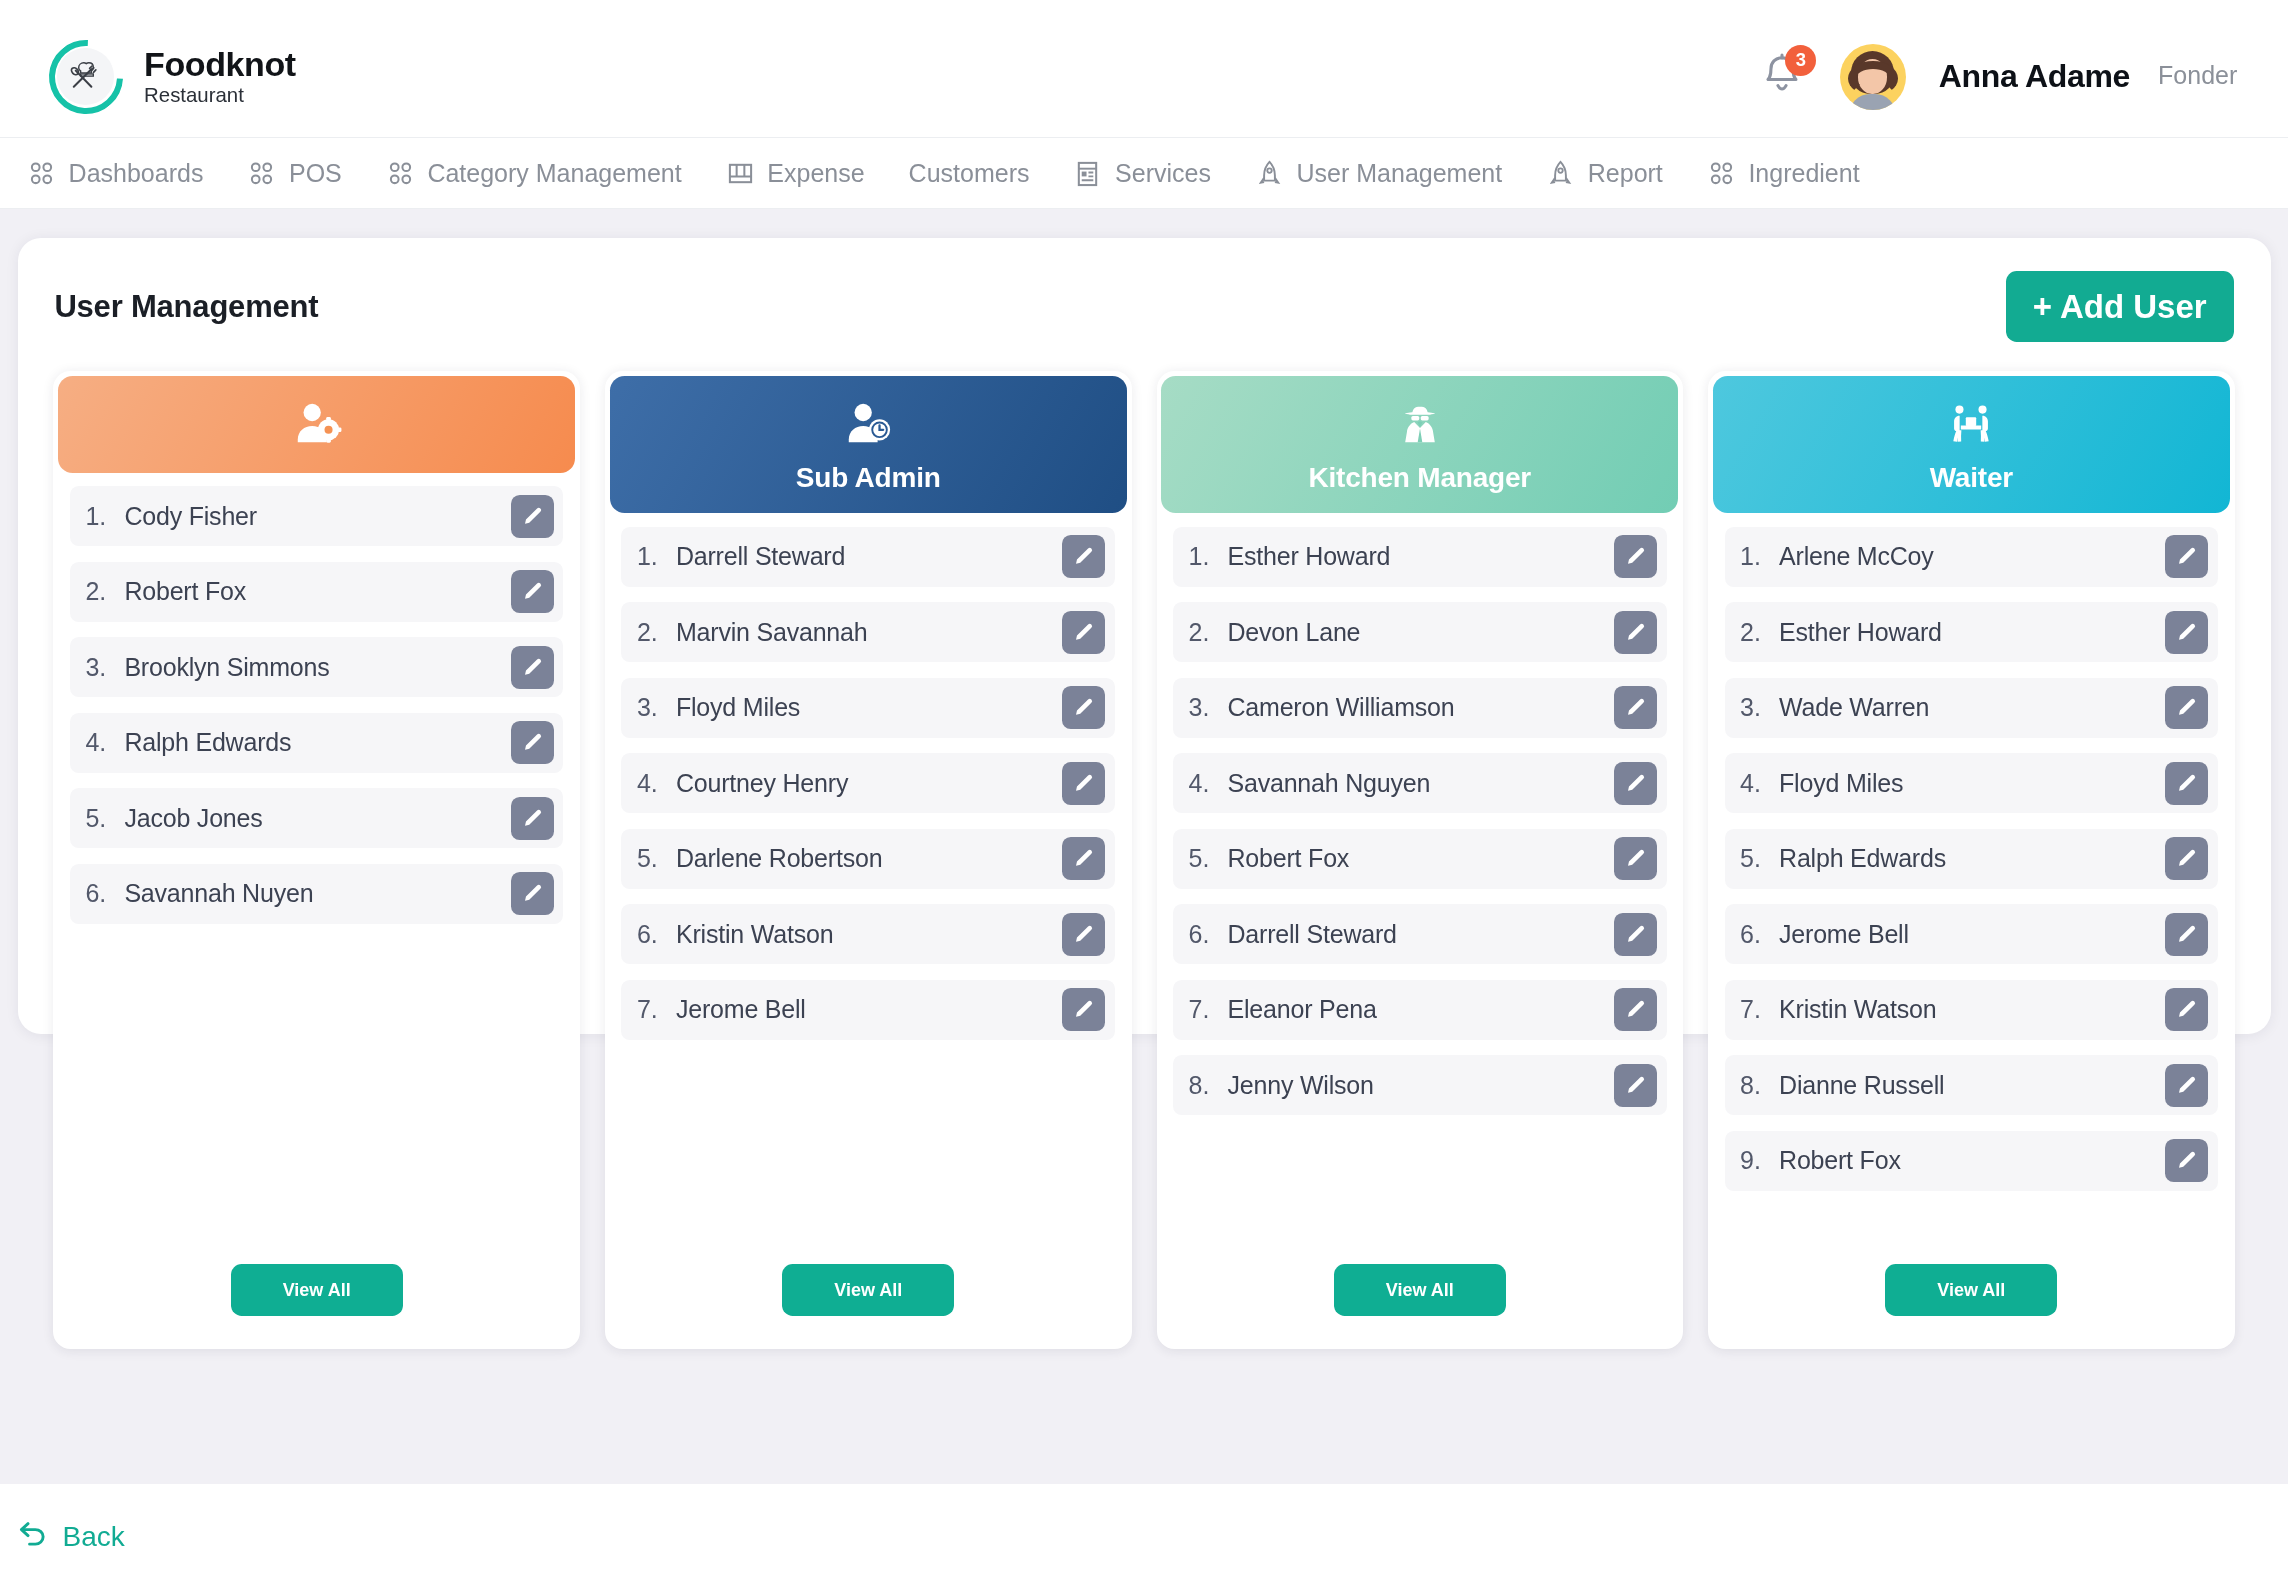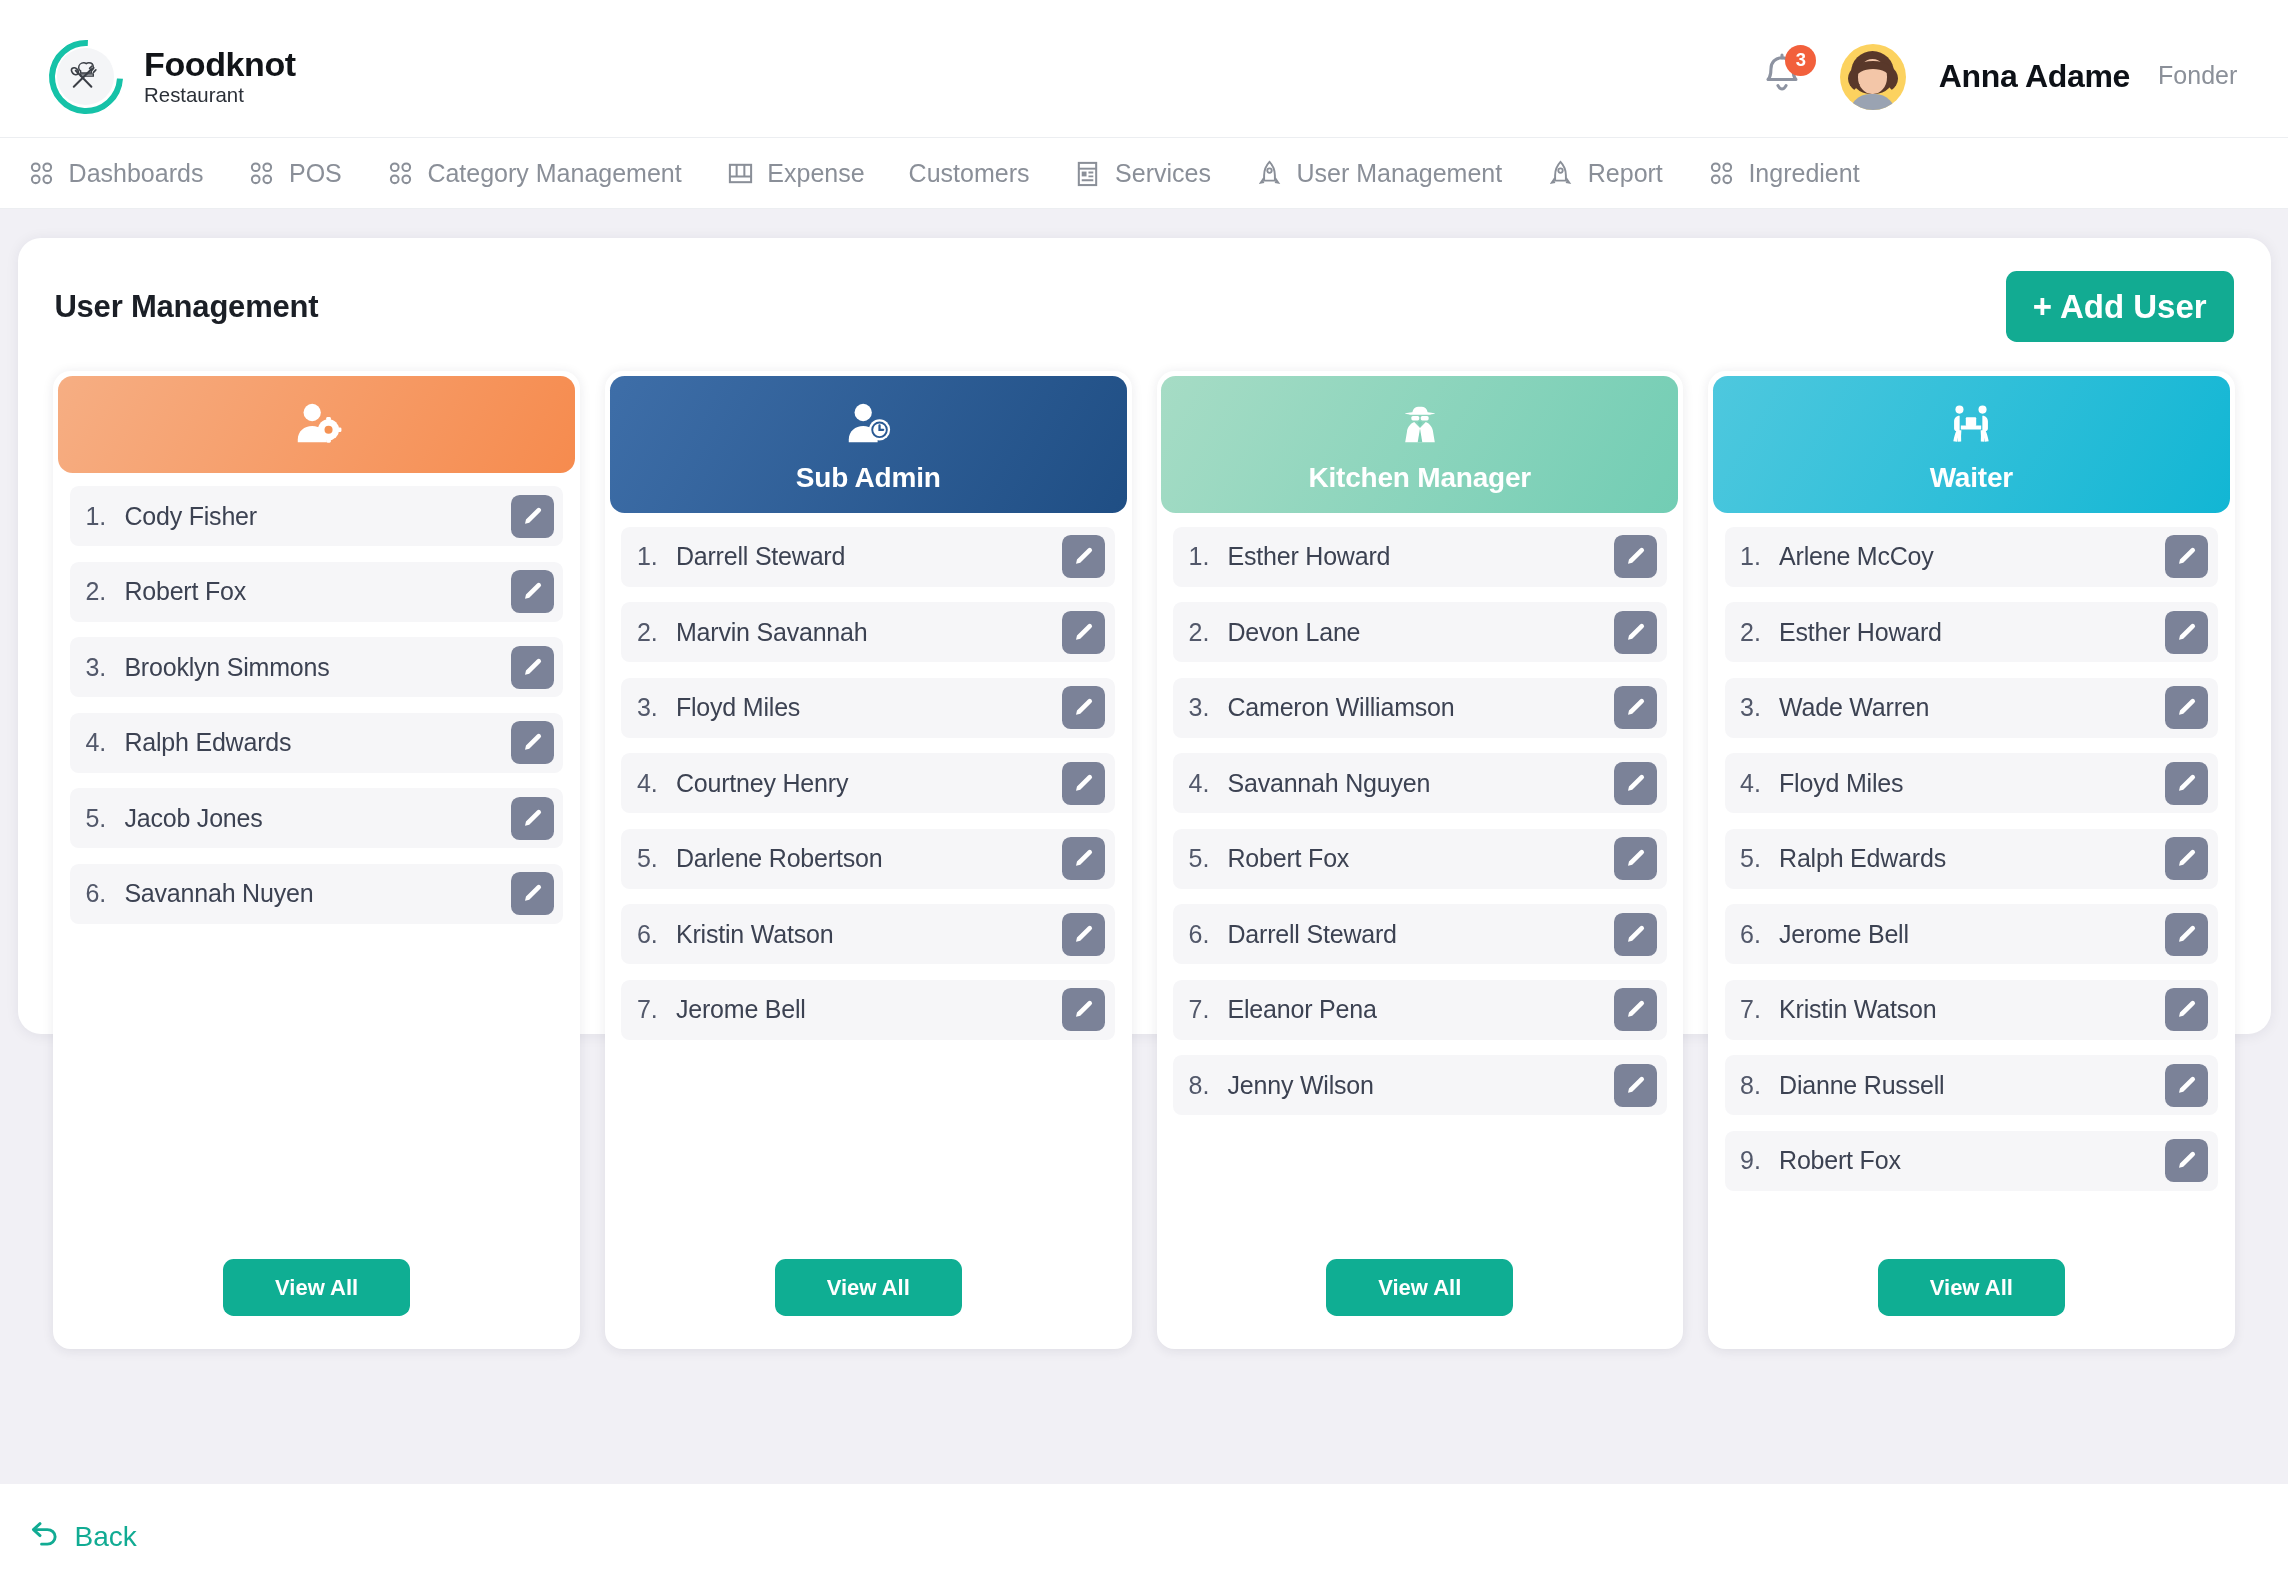--- a/index.html
+++ b/index.html
@@ -192,33 +192,33 @@
     width: 43px; height: 43px; flex: 0 0 43px;
     border-radius: 8.7px; background: #7b8298;
     border: none; cursor: pointer;
     display: flex; align-items: center; justify-content: center;
   }
 
   .card-foot { padding: 0 0 33px 0; display: flex; justify-content: center; }
   .view-all-btn {
     background: #0fae93; color: #fff;
     border: none; border-radius: 10.7px;
-    font-size: 22px; font-weight: bold;
+    font-size: 18px; font-weight: bold;
     font-family: "Liberation Sans", sans-serif;
     padding: 15.5px 52px;
     cursor: pointer;
   }
 
   
   .bottombar {
     position: absolute;
     left: 0; right: 0; bottom: 0; height: 105px;
     background: #ffffff;
     display: flex; align-items: center;
-    padding-left: 27px;
+    padding-left: 15px;
   }
   .back-link {
     display: flex; align-items: center; gap: 14.6px;
     color: #11ab93; font-size: 28px; cursor: pointer;
   }
 </style>
 </head>
 <body>
 
 <div class="topbar">

